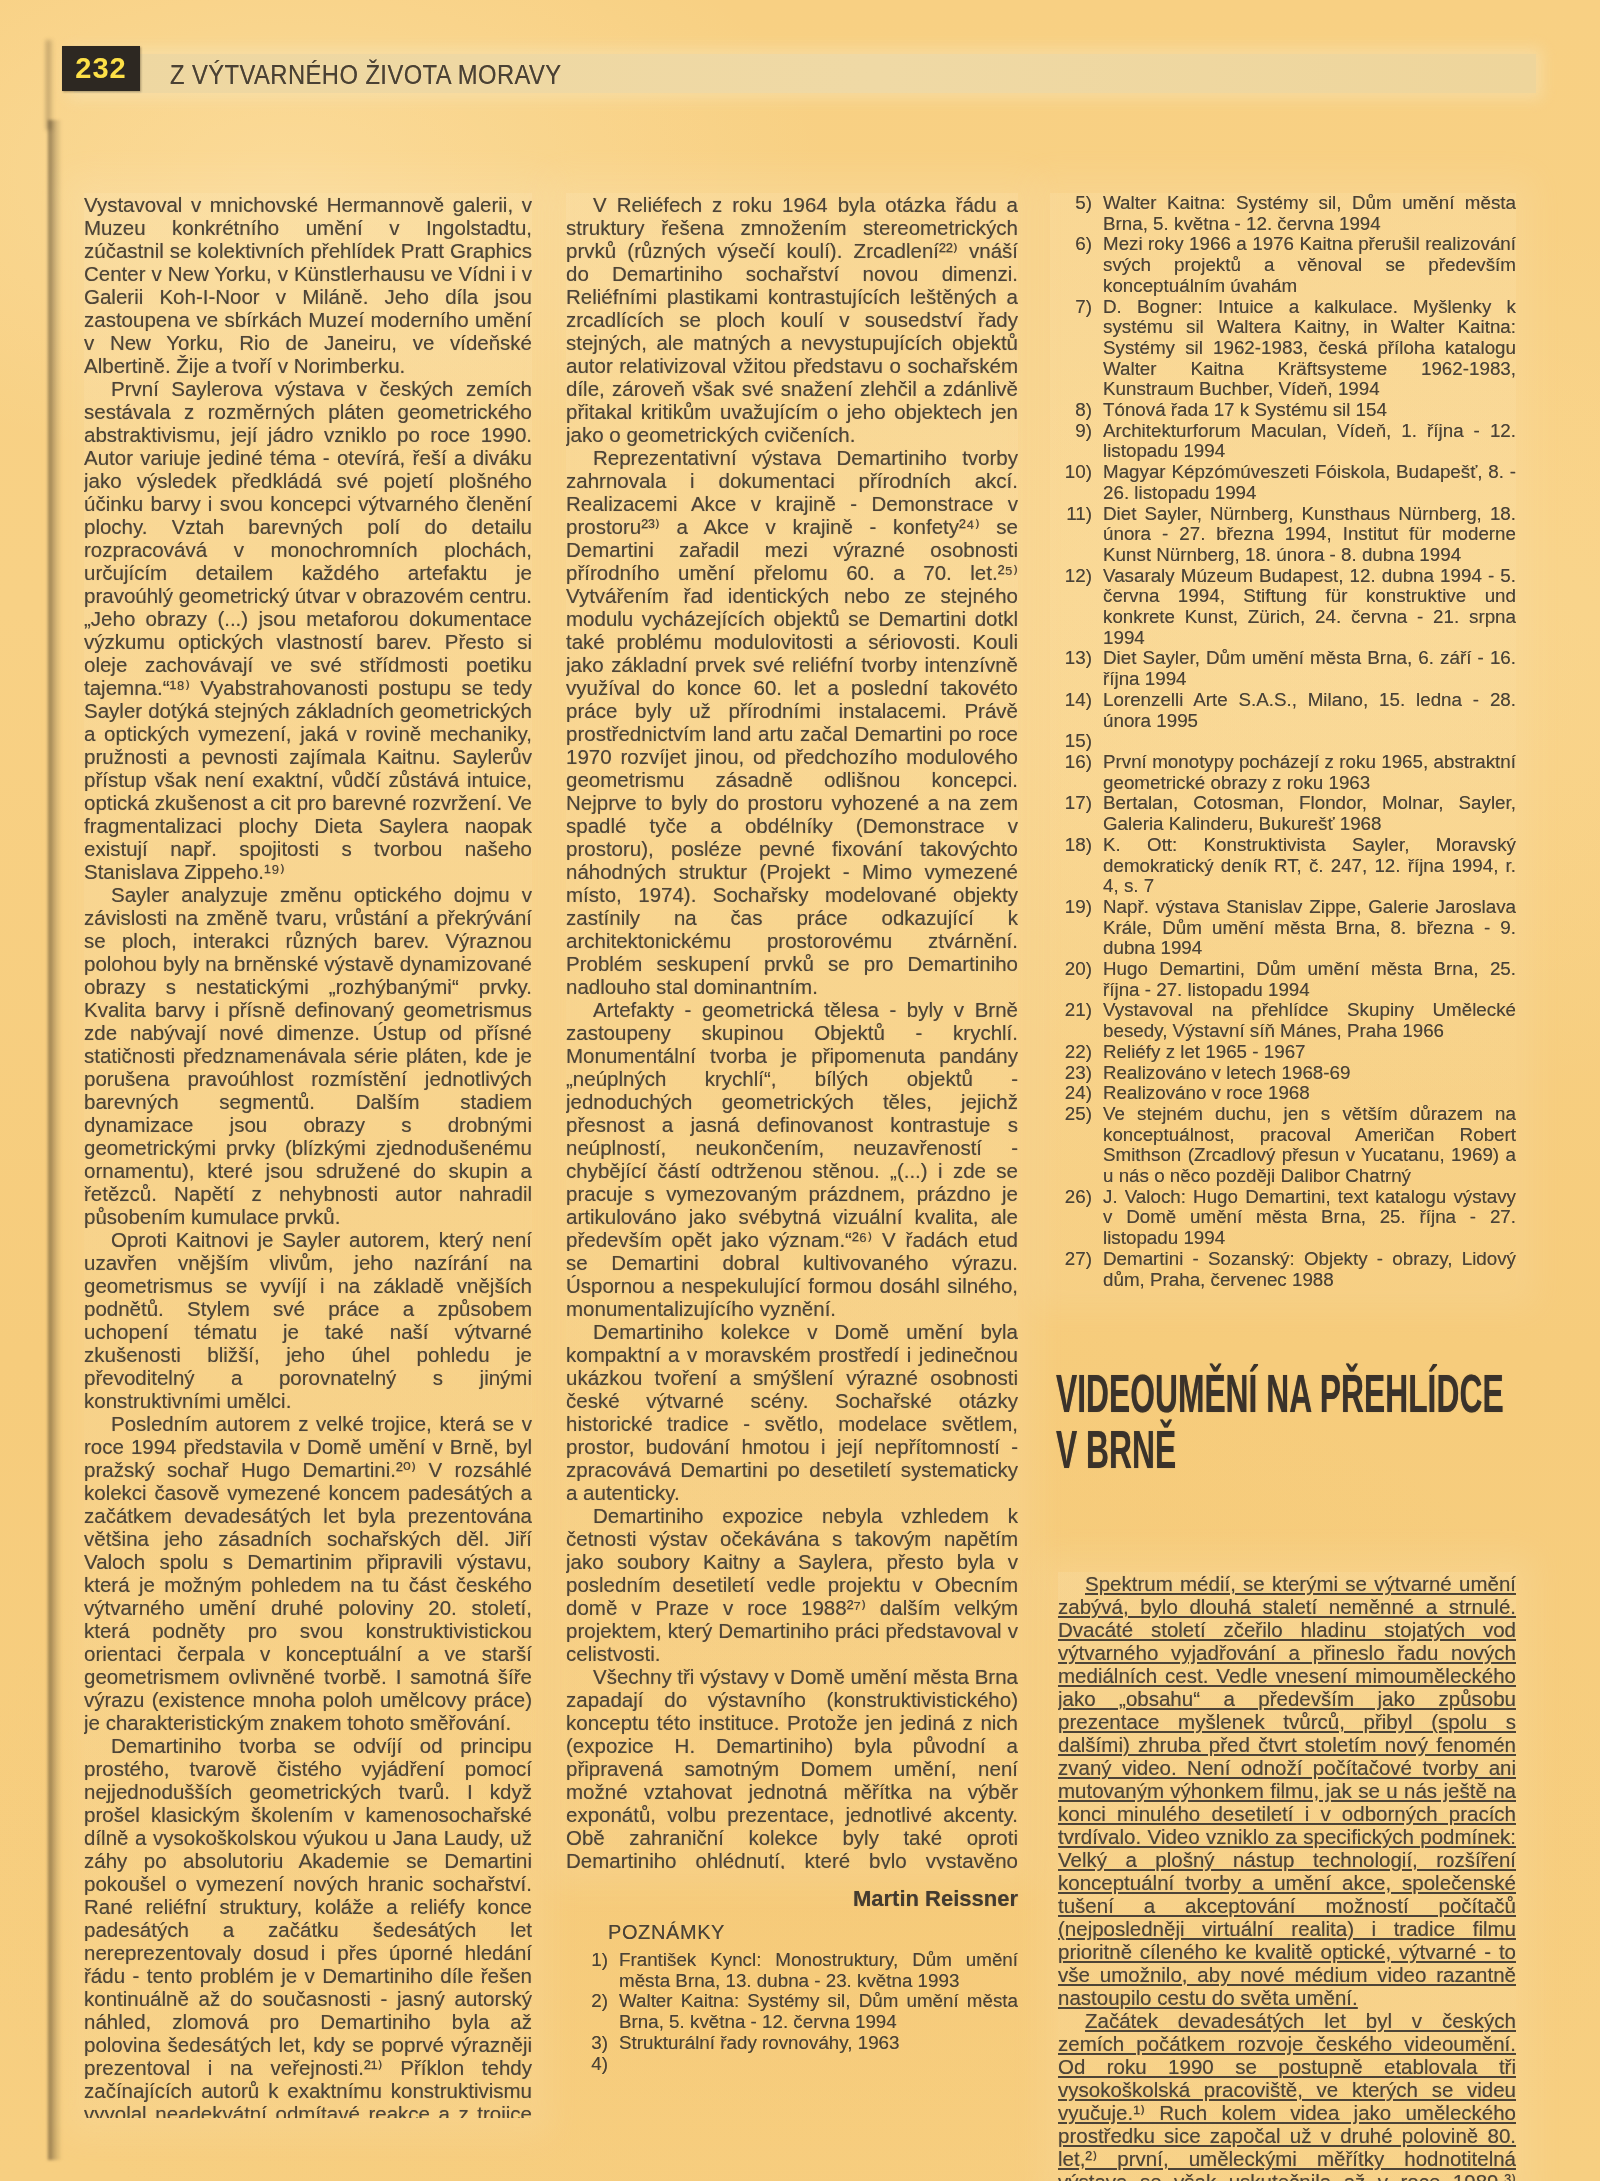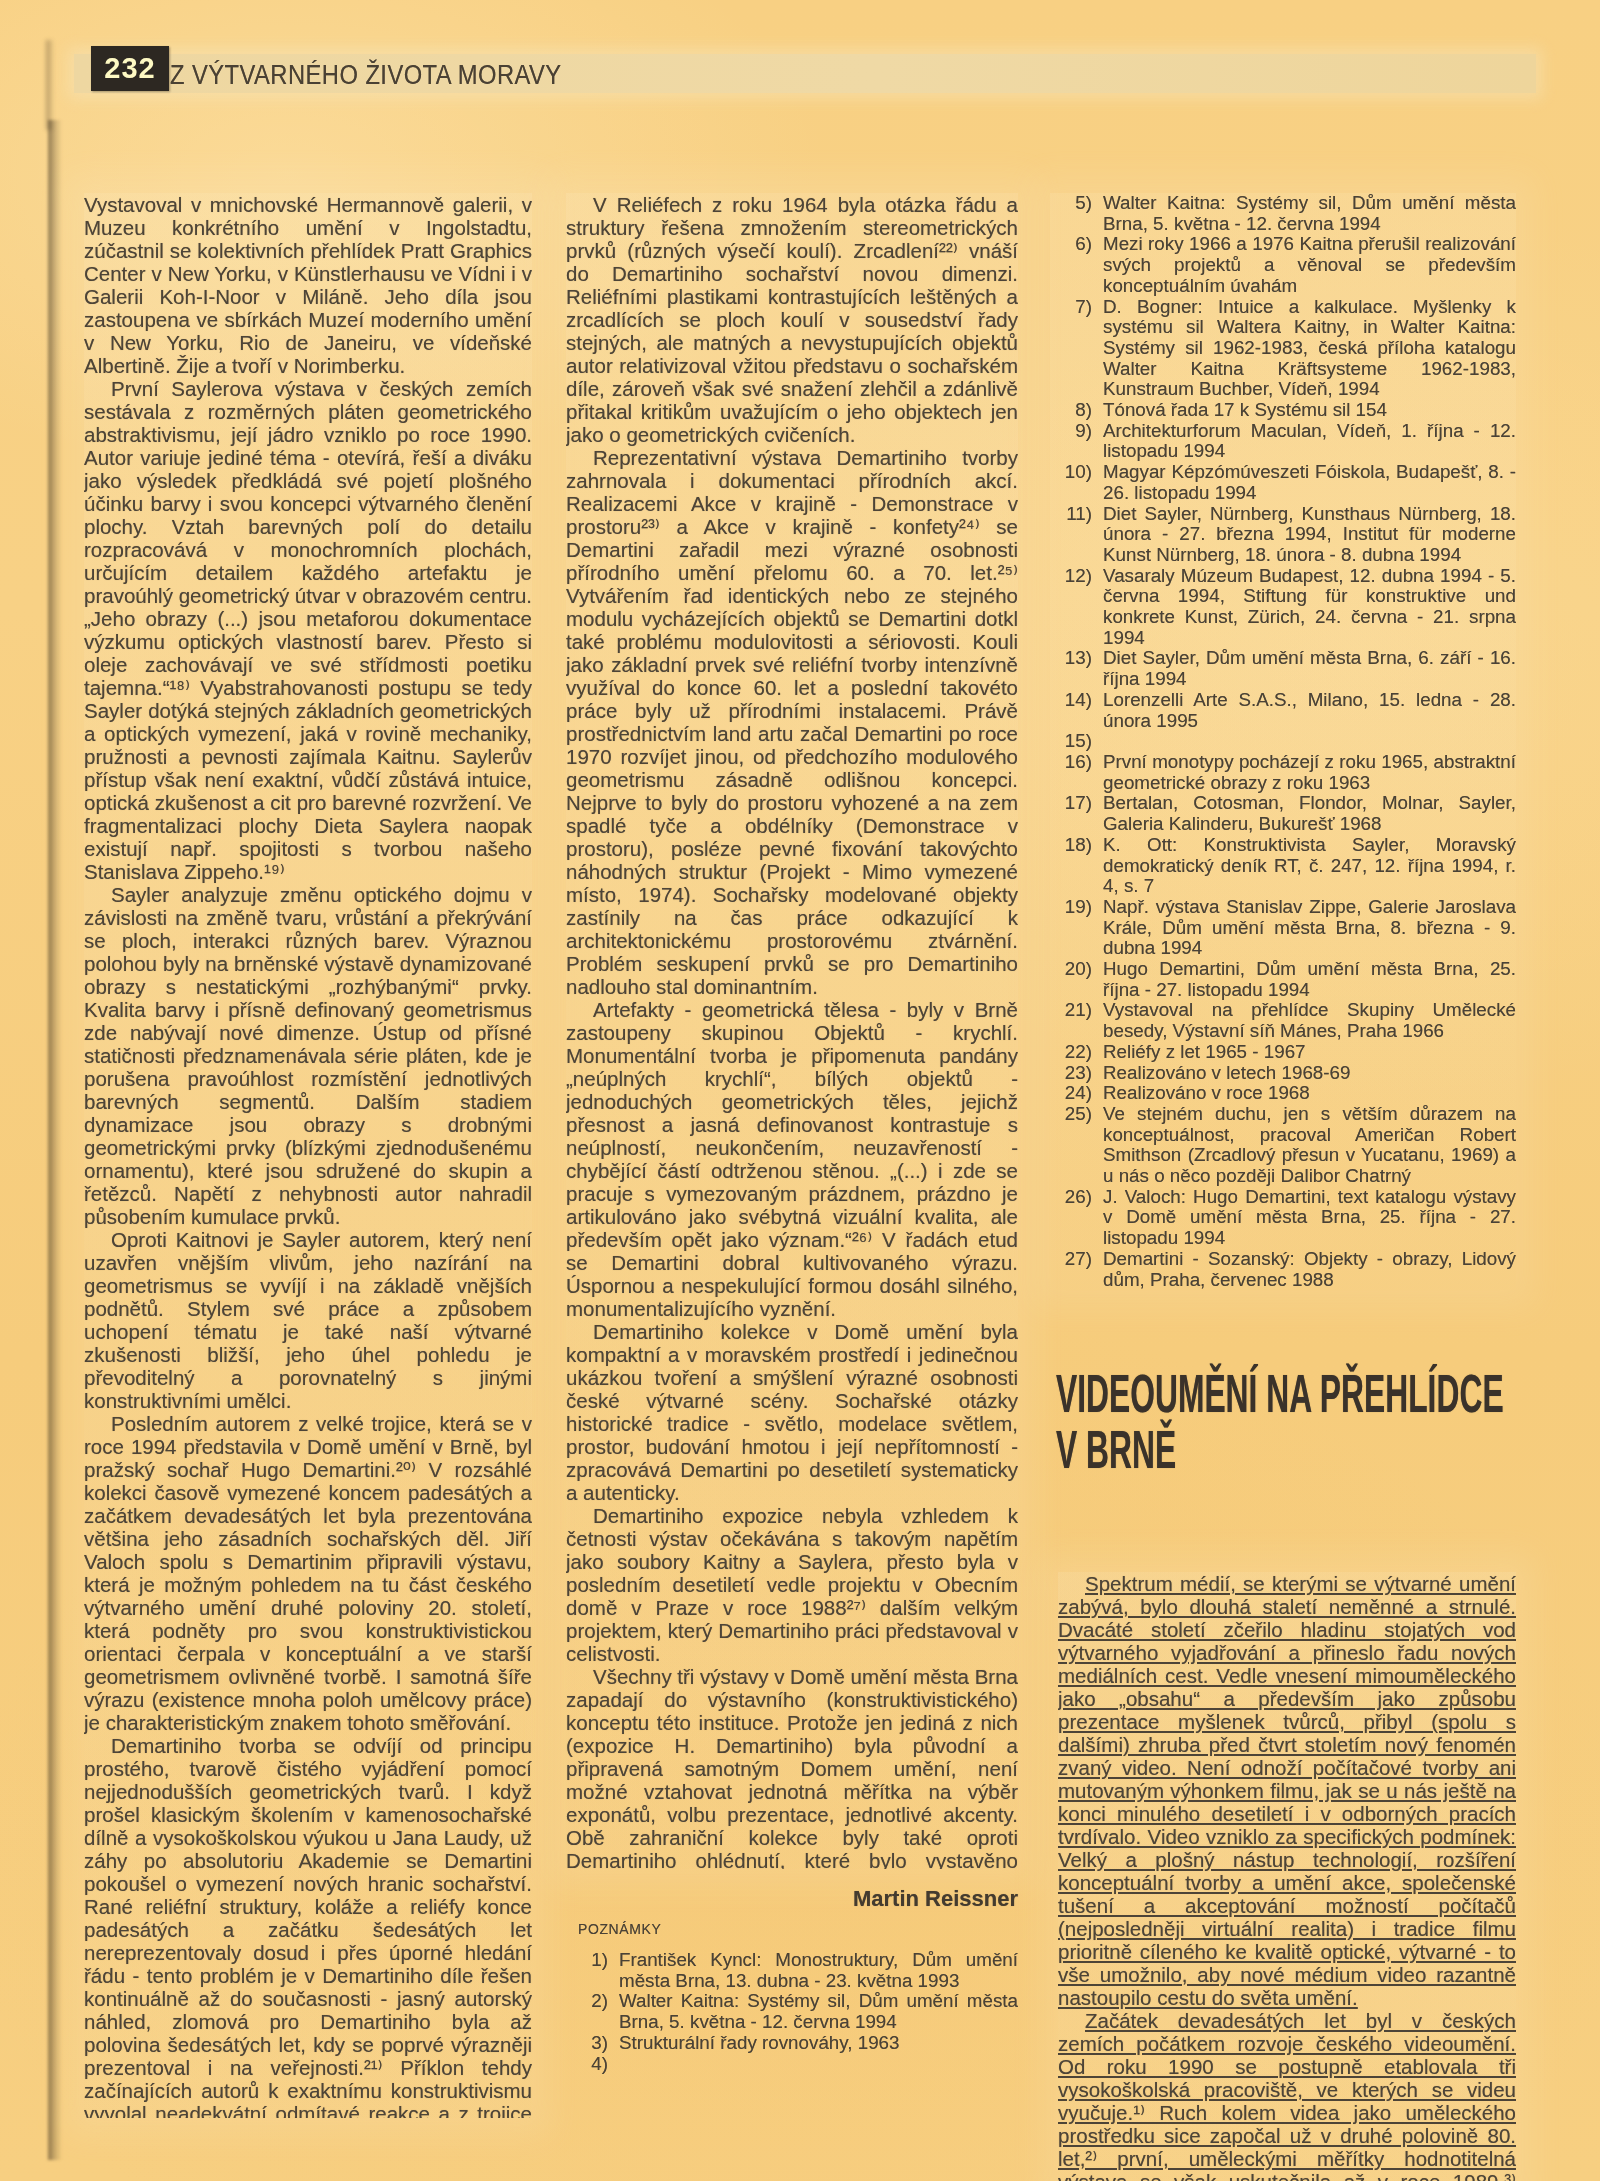--- a/index.html
+++ b/index.html
@@ -29,25 +29,24 @@
     filter:blur(2px);
   }
   .header-band{
     position:absolute;left:74px;top:54px;width:1462px;height:39px;
     background:linear-gradient(90deg,#eed7a1 0%, #efd9a5 55%, #eed59b 100%);
     box-shadow:0 0 14px 6px rgba(246,230,190,0.45);
   }
   .page-num{
     position:absolute;left:62px;top:46px;width:78px;height:45px;
     background:#2d2822;
-    color:#fef9c3;
+    color:#fde047;
     font-size:29px;font-weight:bold;letter-spacing:1px;
     display:flex;align-items:center;justify-content:center;
     box-shadow:1px 1px 2px rgba(60,45,25,0.4);
-    margin-left:29px;
   }
   .header-title{
     position:absolute;left:170px;top:60px;height:30px;
     font-size:27px;letter-spacing:0.5px;color:#4a4134;
     transform:scaleX(0.88);transform-origin:left center;
     white-space:nowrap;
     text-shadow:0 0 0.7px rgba(74,65,52,0.65);
   }
   .col{
     position:absolute;
@@ -60,22 +59,22 @@
   .col p{margin:0;text-indent:27px;}
   .col-a p:first-of-type{text-indent:0;}
   .col-a{left:84px;top:193px;width:448px;height:1925px;overflow:hidden;}
   .col-b{left:566px;top:193px;width:452px;height:1676px;overflow:hidden;}
   .signature{
     position:absolute;left:566px;top:1886px;width:452px;
     text-align:right;font-size:22px;font-weight:bold;color:#443b2f;
     text-shadow:0 0 0.7px rgba(68,59,47,0.6);
   }
   .notes-label{
-    position:absolute;left:578px;top:1921px;
-    font-size:14px;letter-spacing:0.6px;color:#4a4236;
+    position:absolute;left:608px;top:1921px;
+    font-size:20px;letter-spacing:0.6px;color:#4a4236;
     text-shadow:0 0 0.6px rgba(74,66,54,0.6);
   }
   .notes{
     position:absolute;
     font-size:18.8px;line-height:20.7px;
     text-align:justify;color:#4a4236;
     text-shadow:0 0 0.6px rgba(74,66,54,0.55);
   }
   .notes-b{left:566px;top:1950px;width:452px;}
   .notes-c{left:1050px;top:193px;width:466px;

